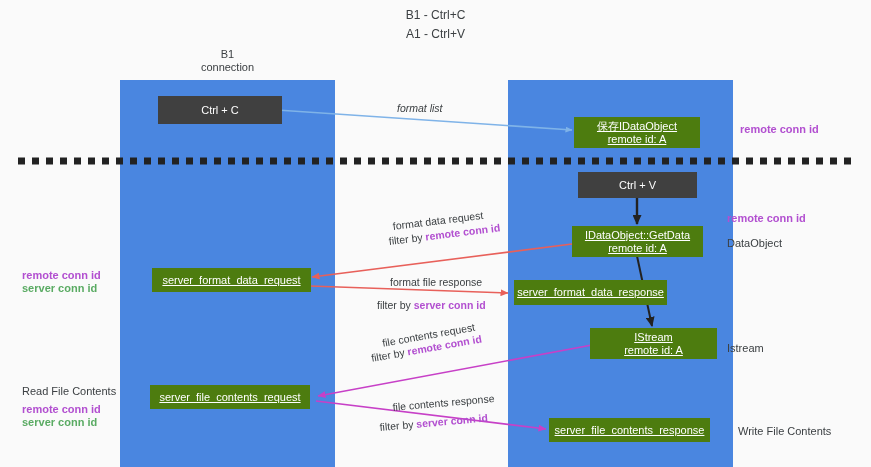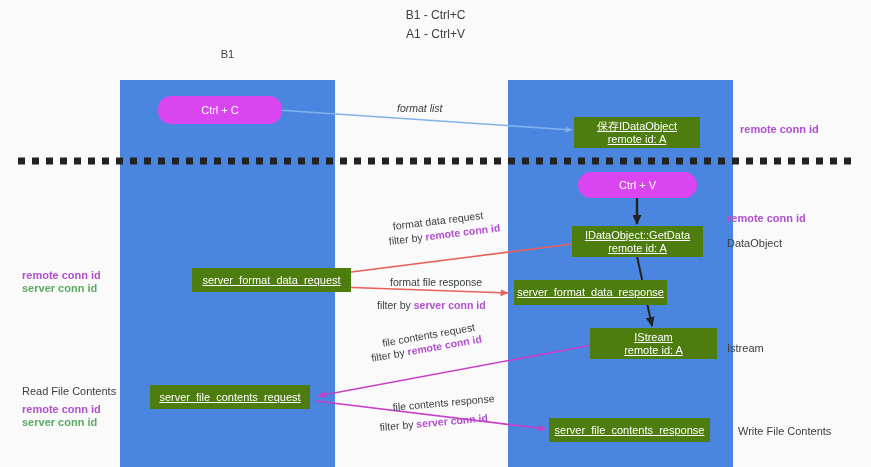--- a/index.html
+++ b/index.html
@@ -24,21 +24,21 @@
 
   
   .lane{position:absolute;background:#4a86e0;}
 
   
   .node{
     position:absolute;display:flex;align-items:center;justify-content:center;
     text-align:center;color:#ffffff;font-size:11px;line-height:13px;
     box-sizing:border-box;padding:2px 4px;
   }
-  .node.green{background:#d946ef;border-radius:13px;}
+  .node.green{background:#404040;}
   .node.orange{background:#4d7c0f;text-decoration:underline;}
   .node span{display:block;white-space:pre-line;}
 
   
   .ann{position:absolute;font-size:11px;line-height:14px;white-space:pre-line;}
   .ann.plain{color:#3c4043;}
   .ann.purple{color:#b24fd0;font-weight:bold;}
   .ann.green{color:#5aab63;font-weight:bold;}
 
   
@@ -56,20 +56,21 @@
 
 <div id="stage">
 
   <div class="title">
     <div>B1 - Ctrl+C</div>
     <div>A1 - Ctrl+V</div>
   </div>
 
   <div class="colhead" style="left:120px;top:48px;width:215px;">
     <div>B1</div>
+    <div>connection</div>
   </div>
 
   <div class="lane" style="left:120px;top:80px;width:215px;height:387px;"></div>
   <div class="lane" style="left:508px;top:80px;width:225px;height:387px;"></div>
 
   <svg class="overlay" viewBox="0 0 871 467">
     <defs>
       <marker id="ah-blue" markerWidth="7" markerHeight="6" refX="6.5" refY="3" orient="auto" markerUnits="userSpaceOnUse">
         <path d="M0,0 L7,3 L0,6 Z" fill="#7fb3e8"></path>
       </marker>
@@ -112,21 +113,21 @@
 
   <div class="node green" style="left:578px;top:172px;width:119px;height:26px;">
     <span>Ctrl + V</span>
   </div>
 
   <div class="node orange" style="left:572px;top:226px;width:131px;height:31px;">
     <span>IDataObject::GetData
 remote id: A</span>
   </div>
 
-  <div class="node orange" style="left:152px;top:268px;width:159px;height:24px;margin-left:40px;">
+  <div class="node orange" style="left:152px;top:268px;width:159px;height:24px;">
     <span>server_format_data_request</span>
   </div>
 
   <div class="node orange" style="left:514px;top:280px;width:153px;height:25px;">
     <span>server_format_data_response</span>
   </div>
 
   <div class="node orange" style="left:590px;top:328px;width:127px;height:31px;">
     <span>IStream
 remote id: A</span>

